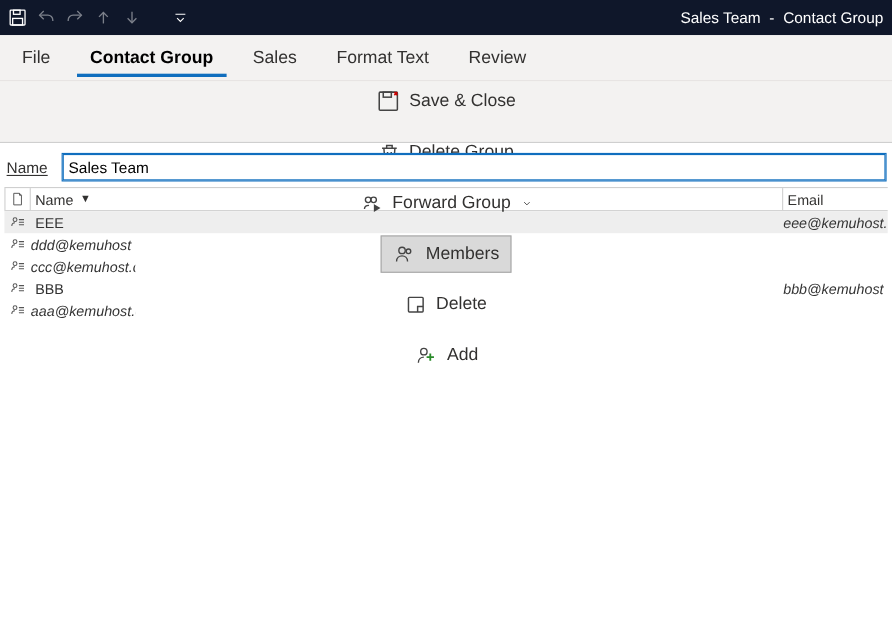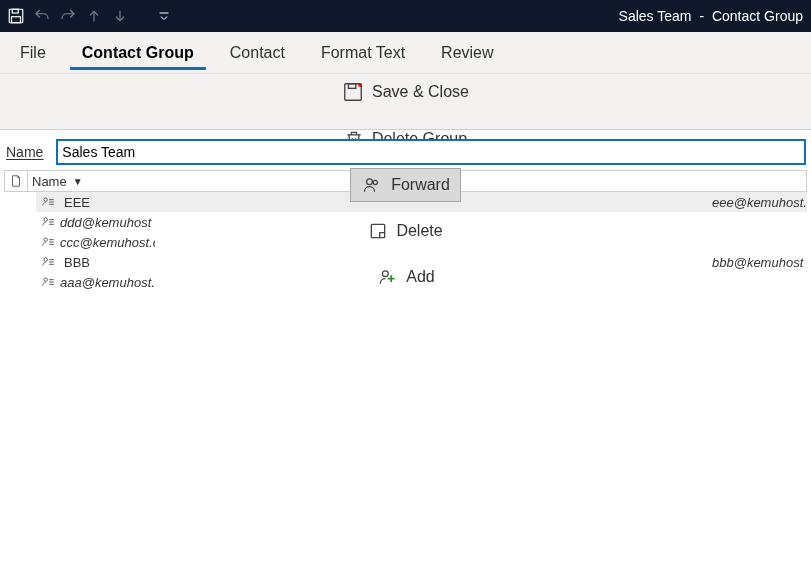--- a/index.html
+++ b/index.html
@@ -127,21 +127,20 @@
   .gh.h-icon { width: 24px; justify-content:center; border-left:1px solid #cfcfcf;}
   .gh.h-name { flex: 1; }
   .gh.h-email { width: 95px; border-right: none; }
   .sort-caret { margin-left: 6px; font-size: 10px; }
   .rows { }
   .row {
     display: flex;
     height: 20px;
     align-items: center;
     font-size: 13px;
-    margin-left: 32px;
   }
   .row.selected { background: #eeeeee; }
   .c-icon { width: 24px; display:flex; align-items:center; justify-content:center; }
   .c-name { flex: 1; padding-left: 4px; }
   .c-email { width: 95px; white-space: nowrap; overflow:hidden;font-style:italic; }
   svg { display:block; }
 </style>
 </head>
 <body>
 
@@ -188,21 +187,21 @@
   <div class="title-text">
     <span>Sales Team</span>
     <span class="title-sep">-</span>
     <span>Contact Group</span>
   </div>
 </div>
 
 <div class="tabrow">
   <div class="tab">File</div>
   <div class="tab active">Contact Group</div>
-  <div class="tab">Contact</div>
+  <div class="tab">Sales</div>
   <div class="tab">Format Text</div>
   <div class="tab">Review</div>
 </div>
 
 <div class="ribbon">
   <button class="cmd">
     <span class="cicon">
       <svg width="22" height="22" viewBox="0 0 24 24" fill="none" stroke="#444" stroke-width="1.5">
           <rect x="3" y="3" width="18" height="18" rx="1"></rect>
           <rect x="7" y="3" width="8" height="5"></rect>
@@ -217,29 +216,45 @@
       <svg width="20" height="20" viewBox="0 0 24 24" fill="none" stroke="#444" stroke-width="1.6">
           <path d="M4 7h16"></path>
           <path d="M9 7V4h6v3"></path>
           <path d="M6 7l1 13h10l1-13"></path>
           <line x1="10" y1="11" x2="10" y2="18"></line>
           <line x1="14" y1="11" x2="14" y2="18"></line>
         </svg>
     </span>
     <span>Delete Group</span>
   </button>
+  <button class="cmd">
+    <span class="cicon">
+      <svg width="22" height="20" viewBox="0 0 24 24" fill="none" stroke="#444" stroke-width="1.5">
+          <circle cx="8" cy="8" r="3"></circle>
+          <circle cx="14" cy="8" r="3"></circle>
+          <path d="M4 18c0-3 3-4 5-4"></path>
+          <path d="M15 14l5 3-5 3v-6z" fill="#444"></path>
+        </svg>
+    </span>
+    <span>Forward Group</span>
+    <span class="chev">
+      <svg width="10" height="10" viewBox="0 0 24 24" fill="none" stroke="#444" stroke-width="2">
+          <polyline points="6 9 12 15 18 9"></polyline>
+        </svg>
+    </span>
+  </button>
   <button class="cmd pressed">
     <span class="cicon">
       <svg width="22" height="20" viewBox="0 0 24 24" fill="none" stroke="#444" stroke-width="1.5">
           <circle cx="9" cy="8" r="3.5"></circle>
           <circle cx="16" cy="9" r="2.5"></circle>
           <path d="M3 20c0-4 3-6 6-6s6 2 6 6"></path>
         </svg>
     </span>
-    <span>Forward</span>
+    <span>Members</span>
   </button>
   <button class="cmd">
     <span class="cicon">
       <svg width="20" height="20" viewBox="0 0 24 24" fill="none" stroke="#444" stroke-width="1.6">
           <rect x="4" y="4" width="16" height="16" rx="1"></rect>
           <polyline points="14 20 14 14 20 14"></polyline>
         </svg>
     </span>
     <span>Delete</span>
   </button>
@@ -266,20 +281,23 @@
     <div class="gh h-icon">
       <svg width="14" height="14" viewBox="0 0 24 24" fill="none" stroke="#555" stroke-width="1.5">
           <path d="M6 3h9l3 3v15H6z"></path>
           <path d="M15 3v3h3"></path>
         </svg>
     </div>
     <div class="gh h-name">
       <span>Name</span>
       <span class="sort-caret">▼</span>
     </div>
+    <div class="gh h-email">
+      <span>Email</span>
+    </div>
   </div>
   <div class="rows" id="rows">
       <div class="row selected">
         <div class="c-icon">
           <svg width="16" height="14" viewBox="0 0 24 24" fill="none" stroke="#555" stroke-width="1.6">
             <circle cx="8" cy="8" r="3"></circle>
             <path d="M3 18c0-3 2-5 5-5"></path>
             <line x1="14" y1="8" x2="22" y2="8"></line>
             <line x1="14" y1="12" x2="22" y2="12"></line>
             <line x1="14" y1="16" x2="22" y2="16"></line>

